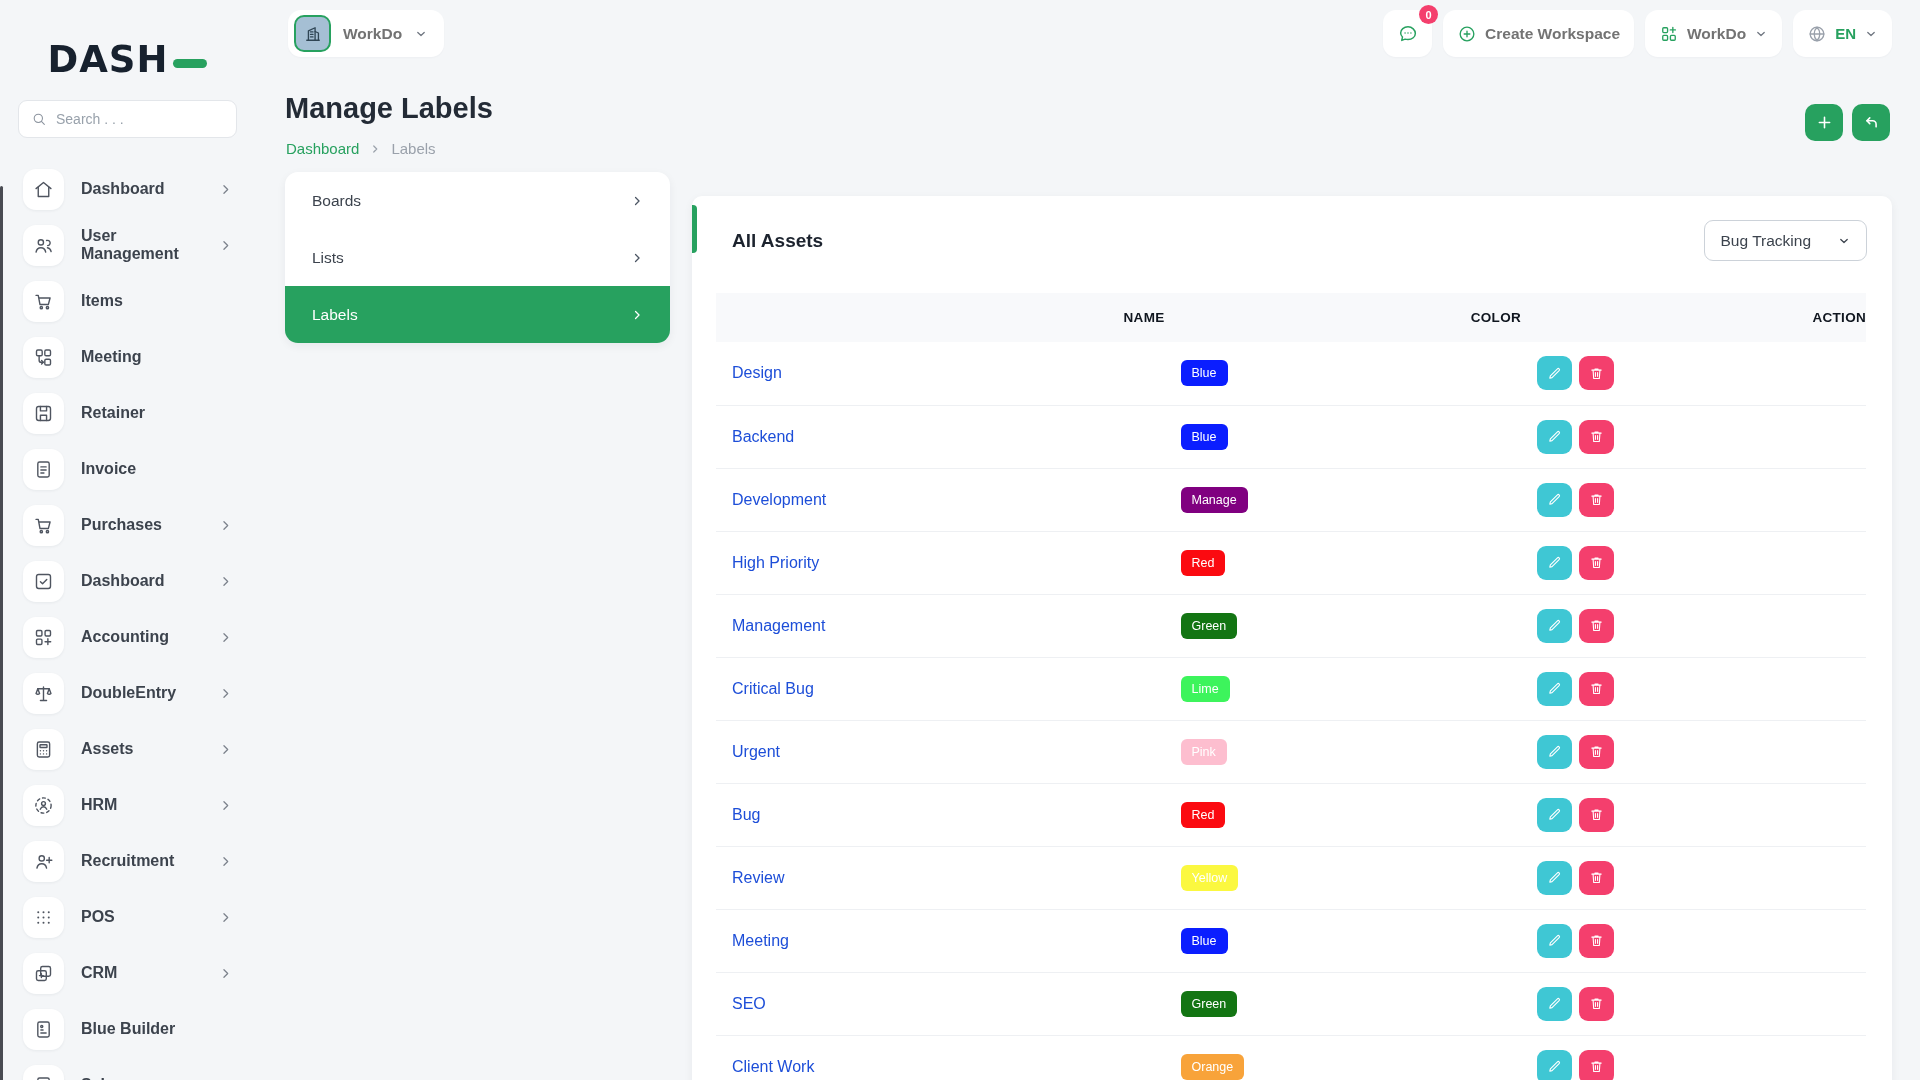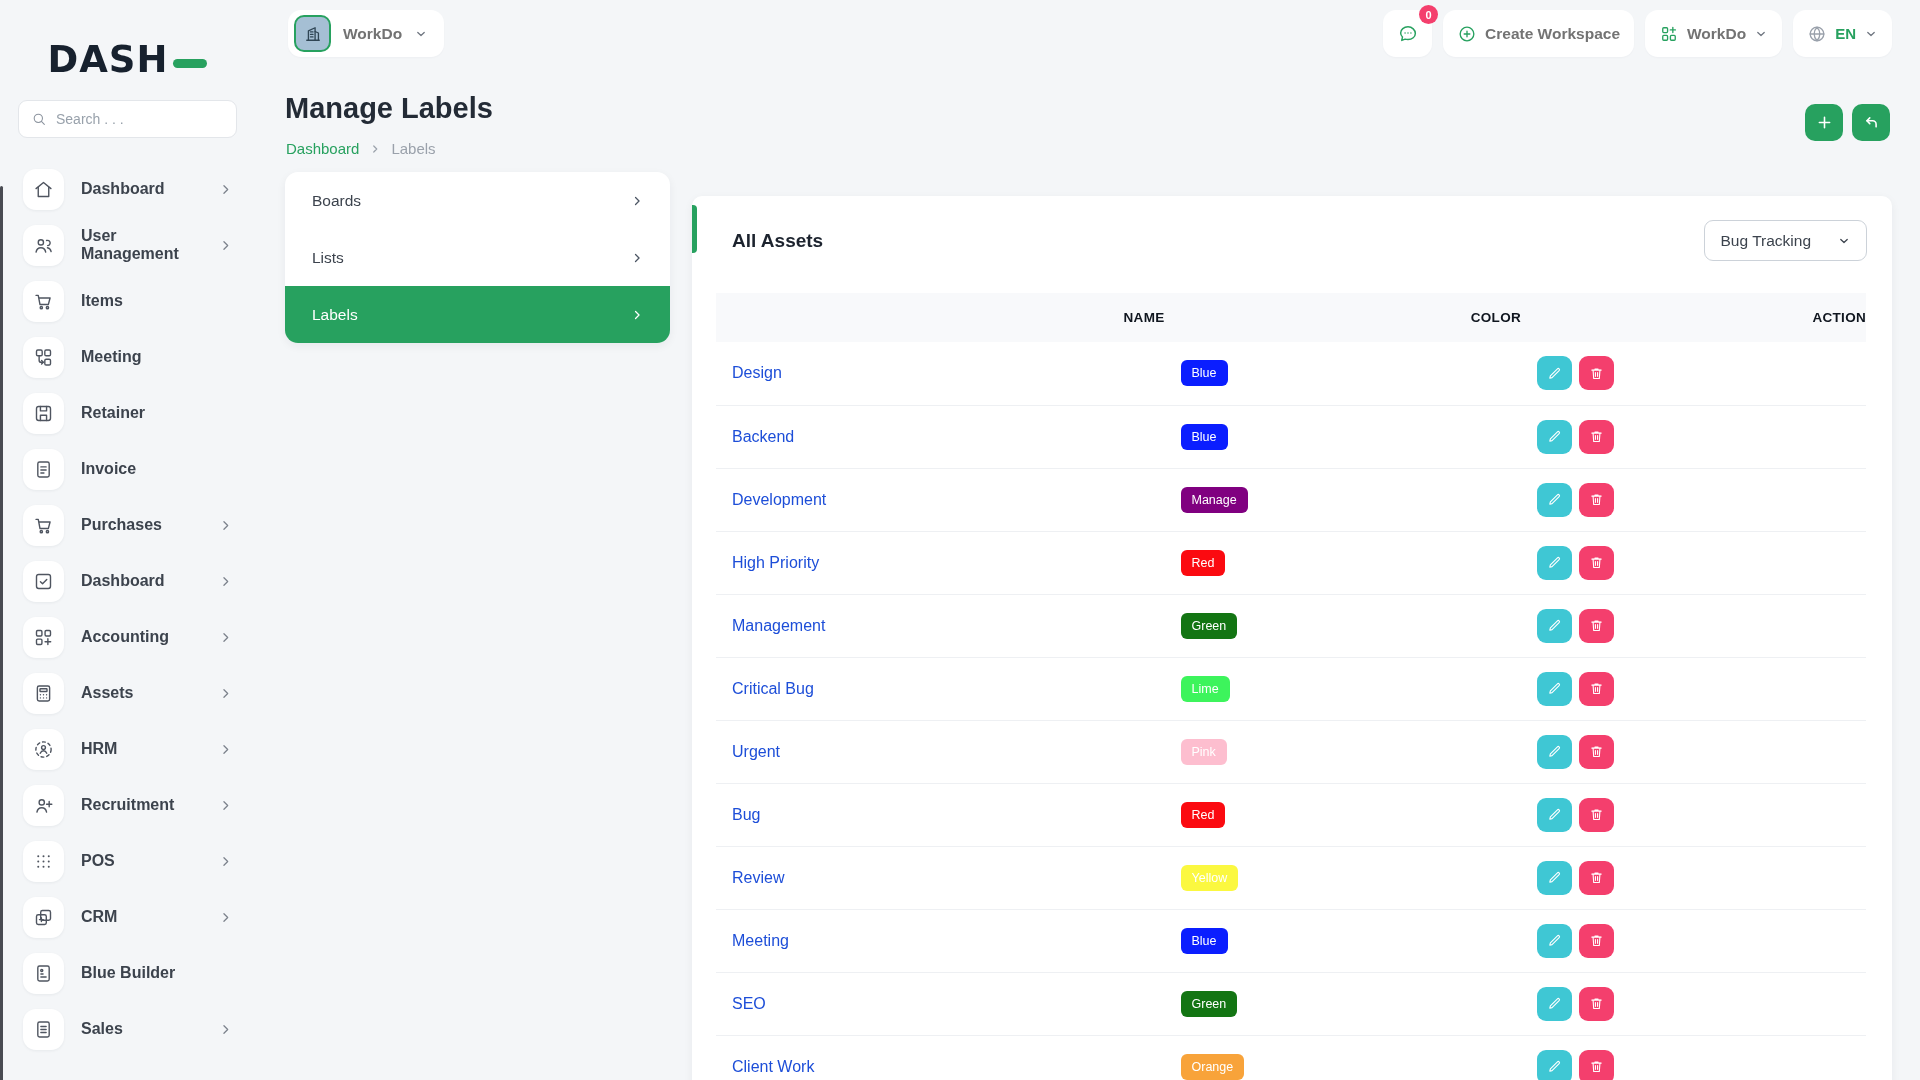--- a/index.html
+++ b/index.html
@@ -206,20 +206,34 @@
         <span class="side-label">Accounting</span>
         <span class="side-chev">
           <svg viewBox="0 0 24 24" fill="none" stroke="currentColor" stroke-width="1.6" stroke-linecap="round" stroke-linejoin="round">
             <path d="M9.5 6l6 6-6 6"></path>
           </svg>
         </span>
       </div>
       <div class="side-item">
         <span class="side-ico">
           <svg viewBox="0 0 24 24" fill="none" stroke="currentColor" stroke-width="1.6" stroke-linecap="round" stroke-linejoin="round">
+            <path d="M12 4.5V20M8.5 20h7M5.5 6.5h13"></path>
+            <path d="M5.5 6.5L3.5 12a2.8 2.8 0 0 0 4 0l-2-5.5zM18.5 6.5l-2 5.5a2.8 2.8 0 0 0 4 0l-2-5.5z"></path>
+          </svg>
+        </span>
+        <span class="side-label">DoubleEntry</span>
+        <span class="side-chev">
+          <svg viewBox="0 0 24 24" fill="none" stroke="currentColor" stroke-width="1.6" stroke-linecap="round" stroke-linejoin="round">
+            <path d="M9.5 6l6 6-6 6"></path>
+          </svg>
+        </span>
+      </div>
+      <div class="side-item">
+        <span class="side-ico">
+          <svg viewBox="0 0 24 24" fill="none" stroke="currentColor" stroke-width="1.6" stroke-linecap="round" stroke-linejoin="round">
             <rect x="5" y="3.5" width="14" height="17" rx="2"></rect>
             <rect x="8" y="6.5" width="8" height="3.2" rx=".6"></rect>
             <path d="M8.5 13.5h.01M12 13.5h.01M15.5 13.5h.01M8.5 17h.01M12 17h.01M15.5 17h.01"></path>
           </svg>
         </span>
         <span class="side-label">Assets</span>
         <span class="side-chev">
           <svg viewBox="0 0 24 24" fill="none" stroke="currentColor" stroke-width="1.6" stroke-linecap="round" stroke-linejoin="round">
             <path d="M9.5 6l6 6-6 6"></path>
           </svg>

